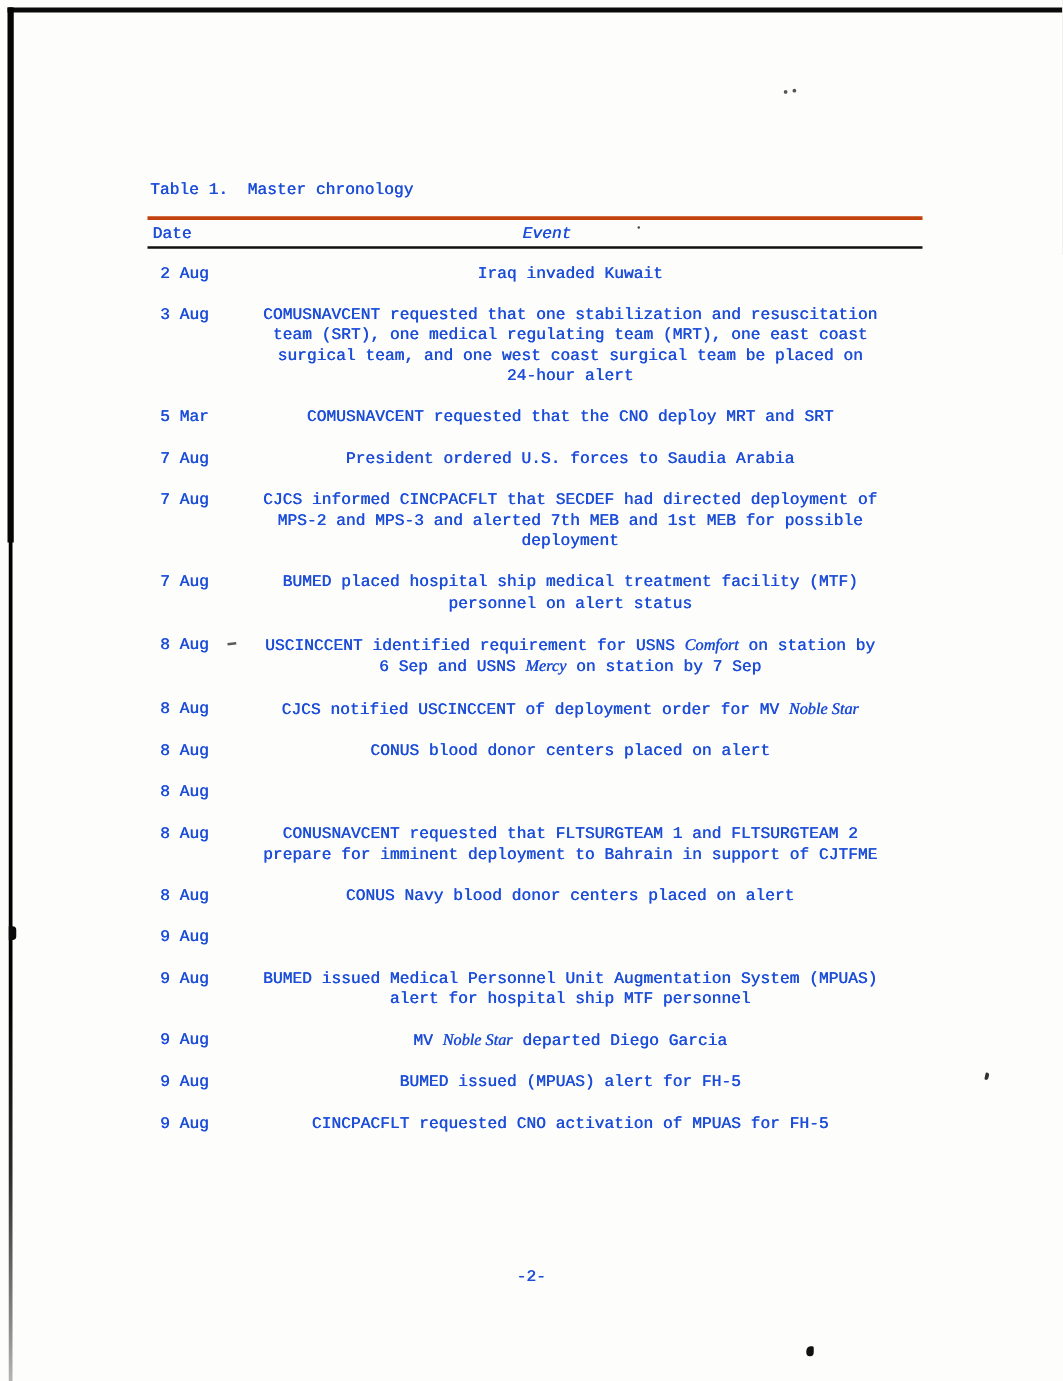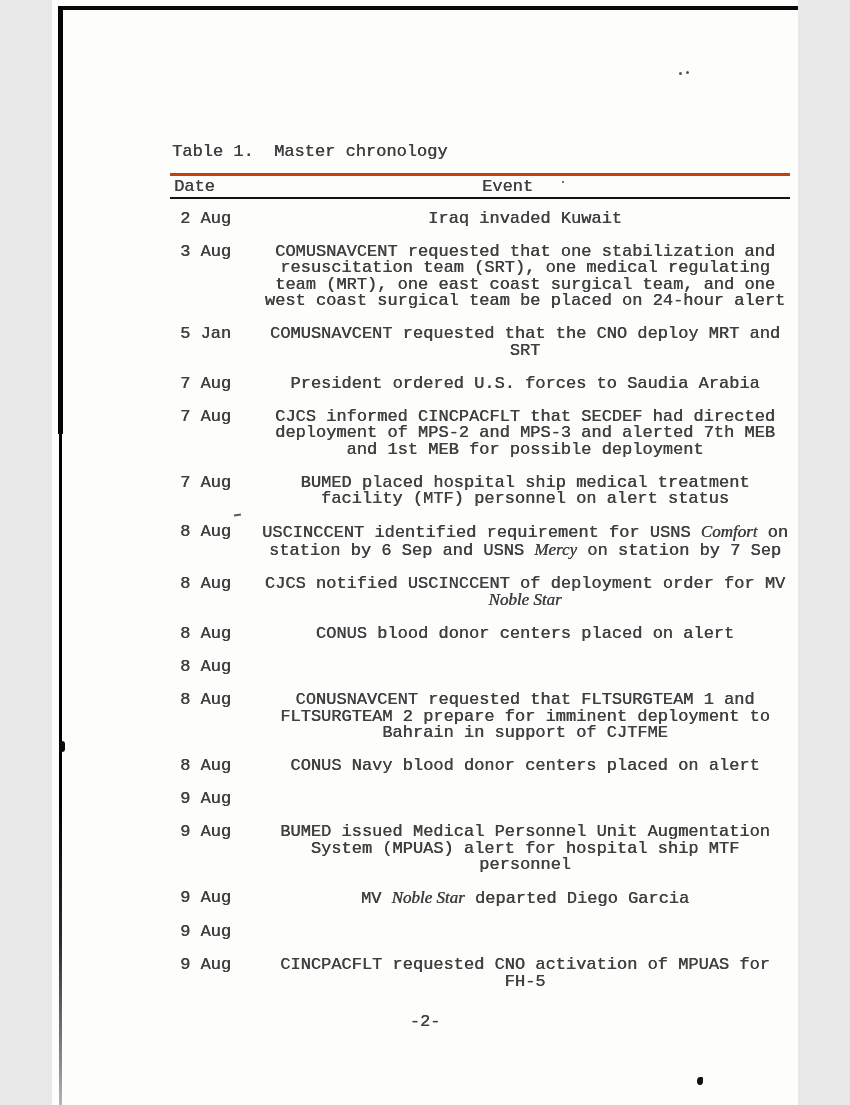--- a/index.html
+++ b/index.html
@@ -1,24 +1,24 @@
 <!DOCTYPE html>
 <html><head>
 <meta charset="utf-8">
 <style>
   html,body { margin:0; padding:0; background:#e8e8e8; }
   .page {
     position:relative;
-    width:746px; height:1105px;
+    width:850px; height:1105px;
     margin:0 auto;
     background:#fdfdfc;
     overflow:hidden;
     font-family:"Liberation Mono","DejaVu Sans Mono",monospace;
-    color:#404040;
-    font-size:17px;
+    color:#1d4ed8;
+    font-size:13px;
     text-shadow:0.4px 0 0 currentColor; 
   }
 
   
   .scan-top    { position:absolute; left:6px; right:0; top:6px; height:4px; background:#0a0a0a; }
   .scan-left   { position:absolute; left:7px; top:6px; width:3px; height:1099px;
                  background:linear-gradient(180deg,#000 0%,#000 72%,#2c2c2c 85%,#8a8a8a 96%,#b5b5b5 100%); }
   .scan-left-thick { position:absolute; left:6px; top:6px; width:5px; height:428px; background:#050505; }
   .scan-bump   { position:absolute; left:7px; top:741px; width:6px; height:11px; background:#0a0a0a; border-radius:0 3px 3px 0; }
   .dot         { position:absolute; background:#555; width:3px; height:3px; border-radius:50%; }
@@ -36,21 +36,21 @@
 
   .chron-table { width:620px; }
   .thead {
     position:relative;
     border-top:3px solid #c2410c;
     border-bottom:2px solid #121212;
     padding:3px 0 1px 0;
     line-height:16.5px;
   }
   .th-date  { margin-left:4px; }
-  .th-event { position:absolute; left:312px; top:3px; }
+  .th-event { position:absolute; left:300px; top:3px;font-style:italic; }
 
   .tbody { margin-top:12px; }
   .row   { display:flex; margin-bottom:16.5px; line-height:16.5px; }
   .date  { flex:none; width:80px; padding-left:10px; }
   .event { width:63.6ch;text-align:center; }
   .event i { font-style:italic;font-family:Liberation Serif, serif; }
 
   .page-number { position:absolute; left:0; right:0; top:1014px; text-align:center; line-height:16px; }
 </style>
 </head>
@@ -80,21 +80,21 @@
       <div class="tbody">
           <div class="row">
             <div class="date">2 Aug</div>
             <div class="event"><span>Iraq invaded Kuwait</span></div>
           </div>
           <div class="row">
             <div class="date">3 Aug</div>
             <div class="event"><span>COMUSNAVCENT requested that one stabilization and resuscitation team (SRT), one medical regulating team (MRT), one east coast surgical team, and one west coast surgical team be placed on 24-hour alert</span></div>
           </div>
           <div class="row">
-            <div class="date">5 Jan</div>
+            <div class="date">5 Mar</div>
             <div class="event"><span>COMUSNAVCENT requested that the CNO deploy MRT and SRT</span></div>
           </div>
           <div class="row">
             <div class="date">7 Aug</div>
             <div class="event"><span>President ordered U.S. forces to Saudia Arabia</span></div>
           </div>
           <div class="row">
             <div class="date">7 Aug</div>
             <div class="event"><span>CJCS informed CINCPACFLT that SECDEF had directed deployment of MPS-2 and MPS-3 and alerted 7th MEB and 1st MEB for possible deployment</span></div>
           </div>
@@ -131,20 +131,21 @@
           <div class="row">
             <div class="date">9 Aug</div>
             <div class="event"><span>BUMED issued Medical Personnel Unit Augmentation System (MPUAS) alert for hospital ship MTF personnel</span></div>
           </div>
           <div class="row">
             <div class="date">9 Aug</div>
             <div class="event"><span>MV </span><i>Noble Star</i><span> departed Diego Garcia</span></div>
           </div>
           <div class="row">
             <div class="date">9 Aug</div>
+            <div class="event"><span>BUMED issued (MPUAS) alert for FH-5</span></div>
           </div>
           <div class="row">
             <div class="date">9 Aug</div>
             <div class="event"><span>CINCPACFLT requested CNO activation of MPUAS for FH-5</span></div>
           </div>
         </div>
     </div>
   </div>
 
   <div class="page-number">-2-</div>

